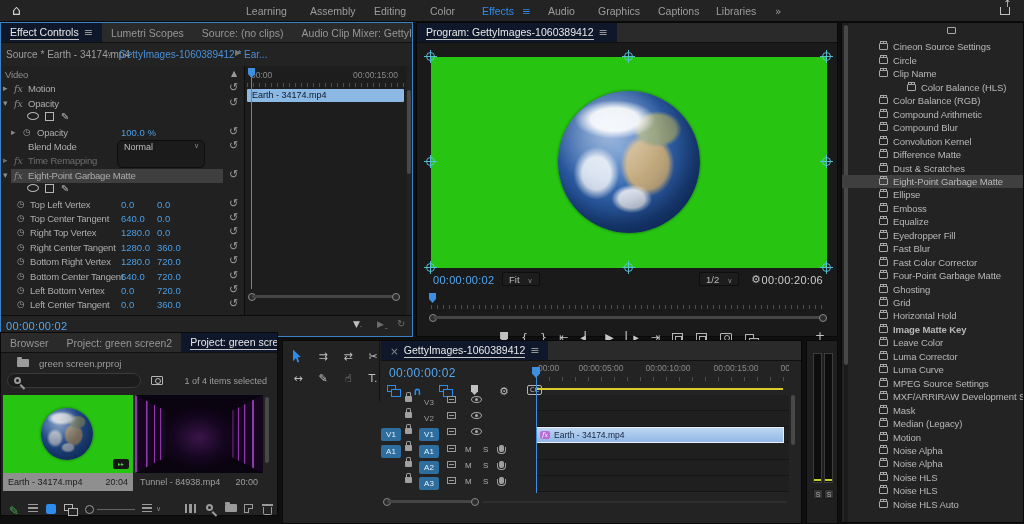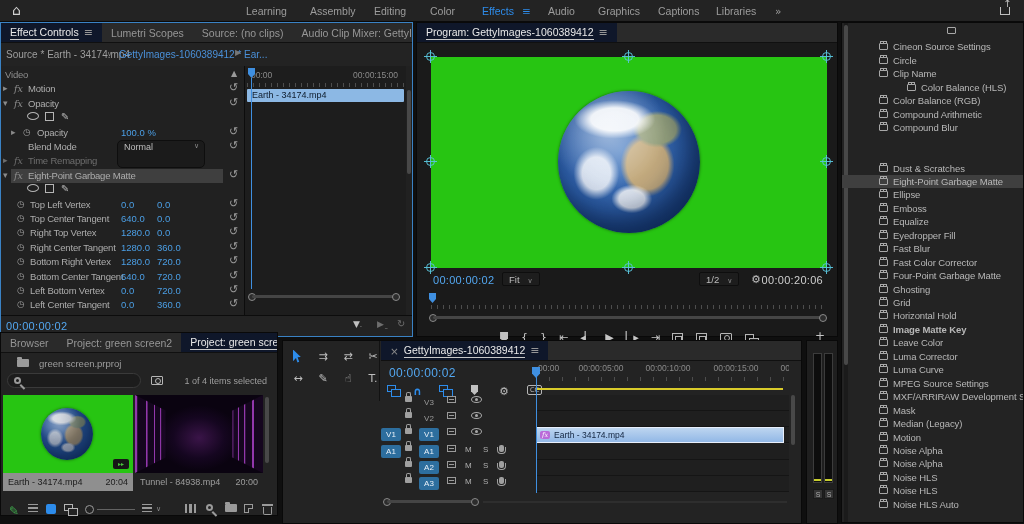--- a/index.html
+++ b/index.html
@@ -413,20 +413,28 @@
           <span class="fxname">Color Balance (RGB)</span>
         </div>
         <div class="fxitem" style="top: 84.7px;">
           <span class="i-fxbox"></span>
           <span class="fxname">Compound Arithmetic</span>
         </div>
         <div class="fxitem" style="top: 98.15px;">
           <span class="i-fxbox"></span>
           <span class="fxname">Compound Blur</span>
         </div>
+        <div class="fxitem" style="top: 111.6px;">
+          <span class="i-fxbox"></span>
+          <span class="fxname">Convolution Kernel</span>
+        </div>
+        <div class="fxitem" style="top: 125.05px;">
+          <span class="i-fxbox"></span>
+          <span class="fxname">Difference Matte</span>
+        </div>
         <div class="fxitem" style="top: 138.5px;">
           <span class="i-fxbox"></span>
           <span class="fxname">Dust &amp; Scratches</span>
         </div>
         <div class="fxitem sel" style="top: 151.95px;">
           <span class="i-fxbox"></span>
           <span class="fxname">Eight-Point Garbage Matte</span>
         </div>
         <div class="fxitem" style="top: 165.4px;">
           <span class="i-fxbox"></span>

